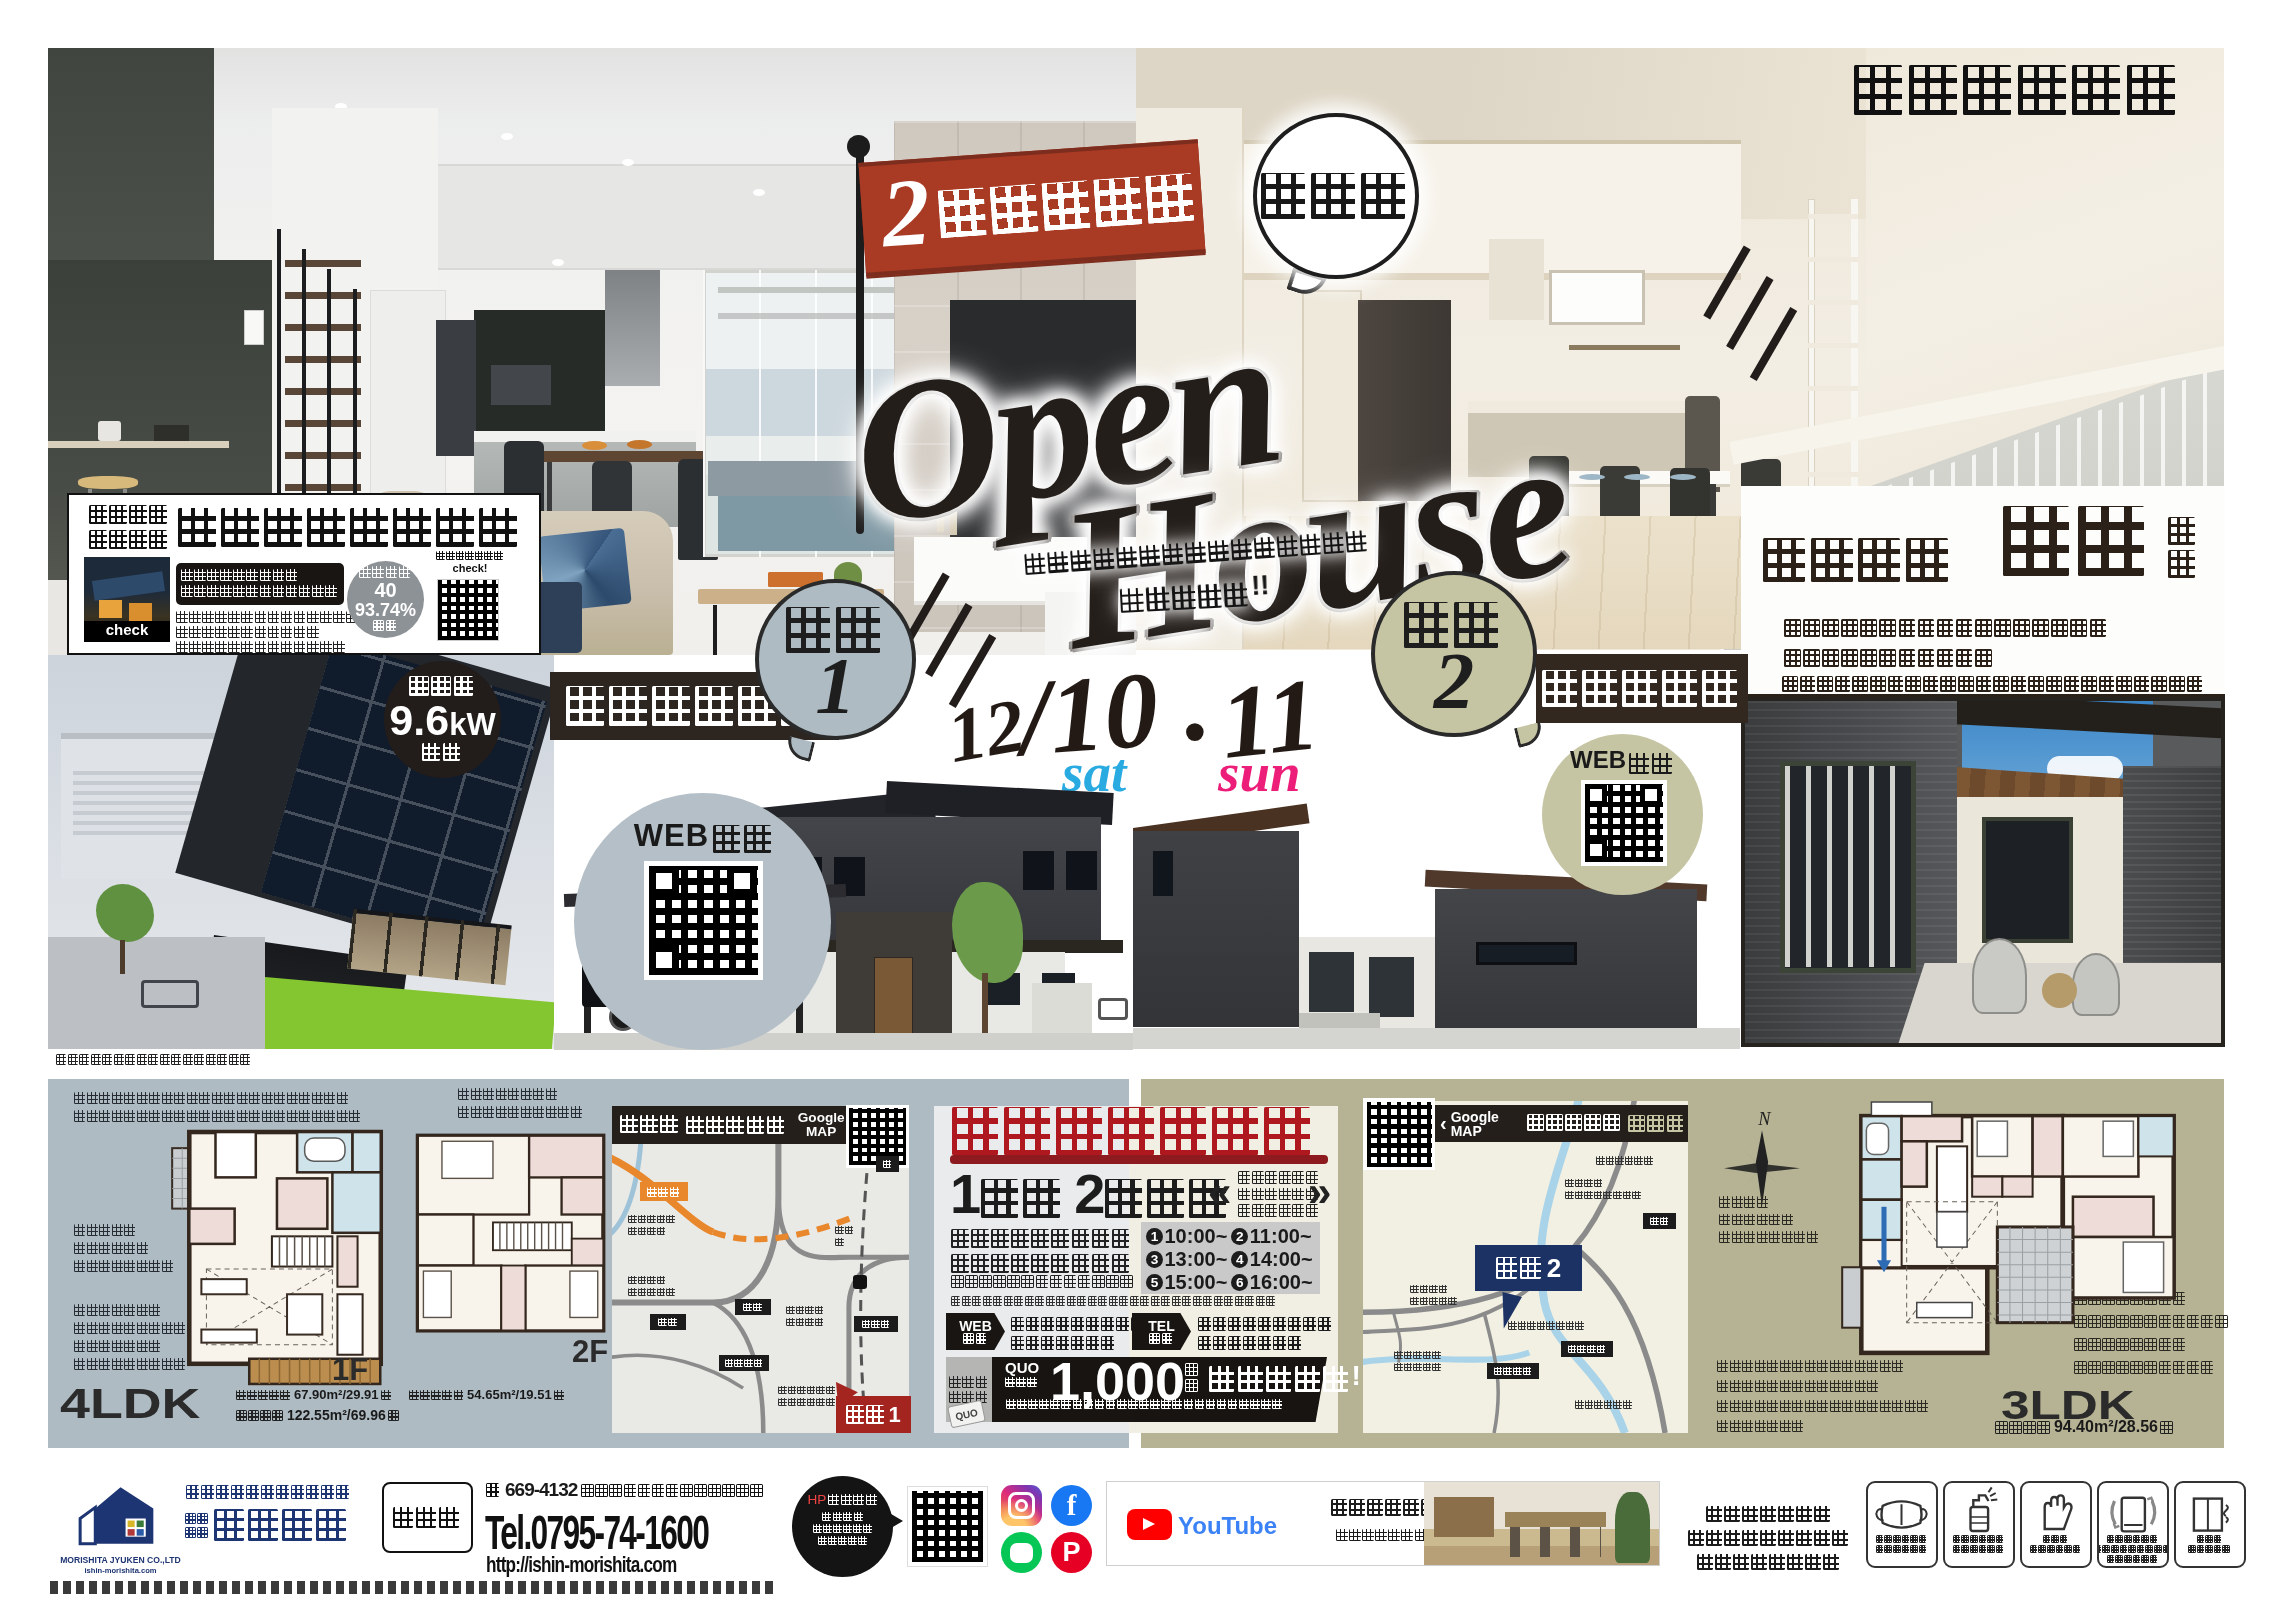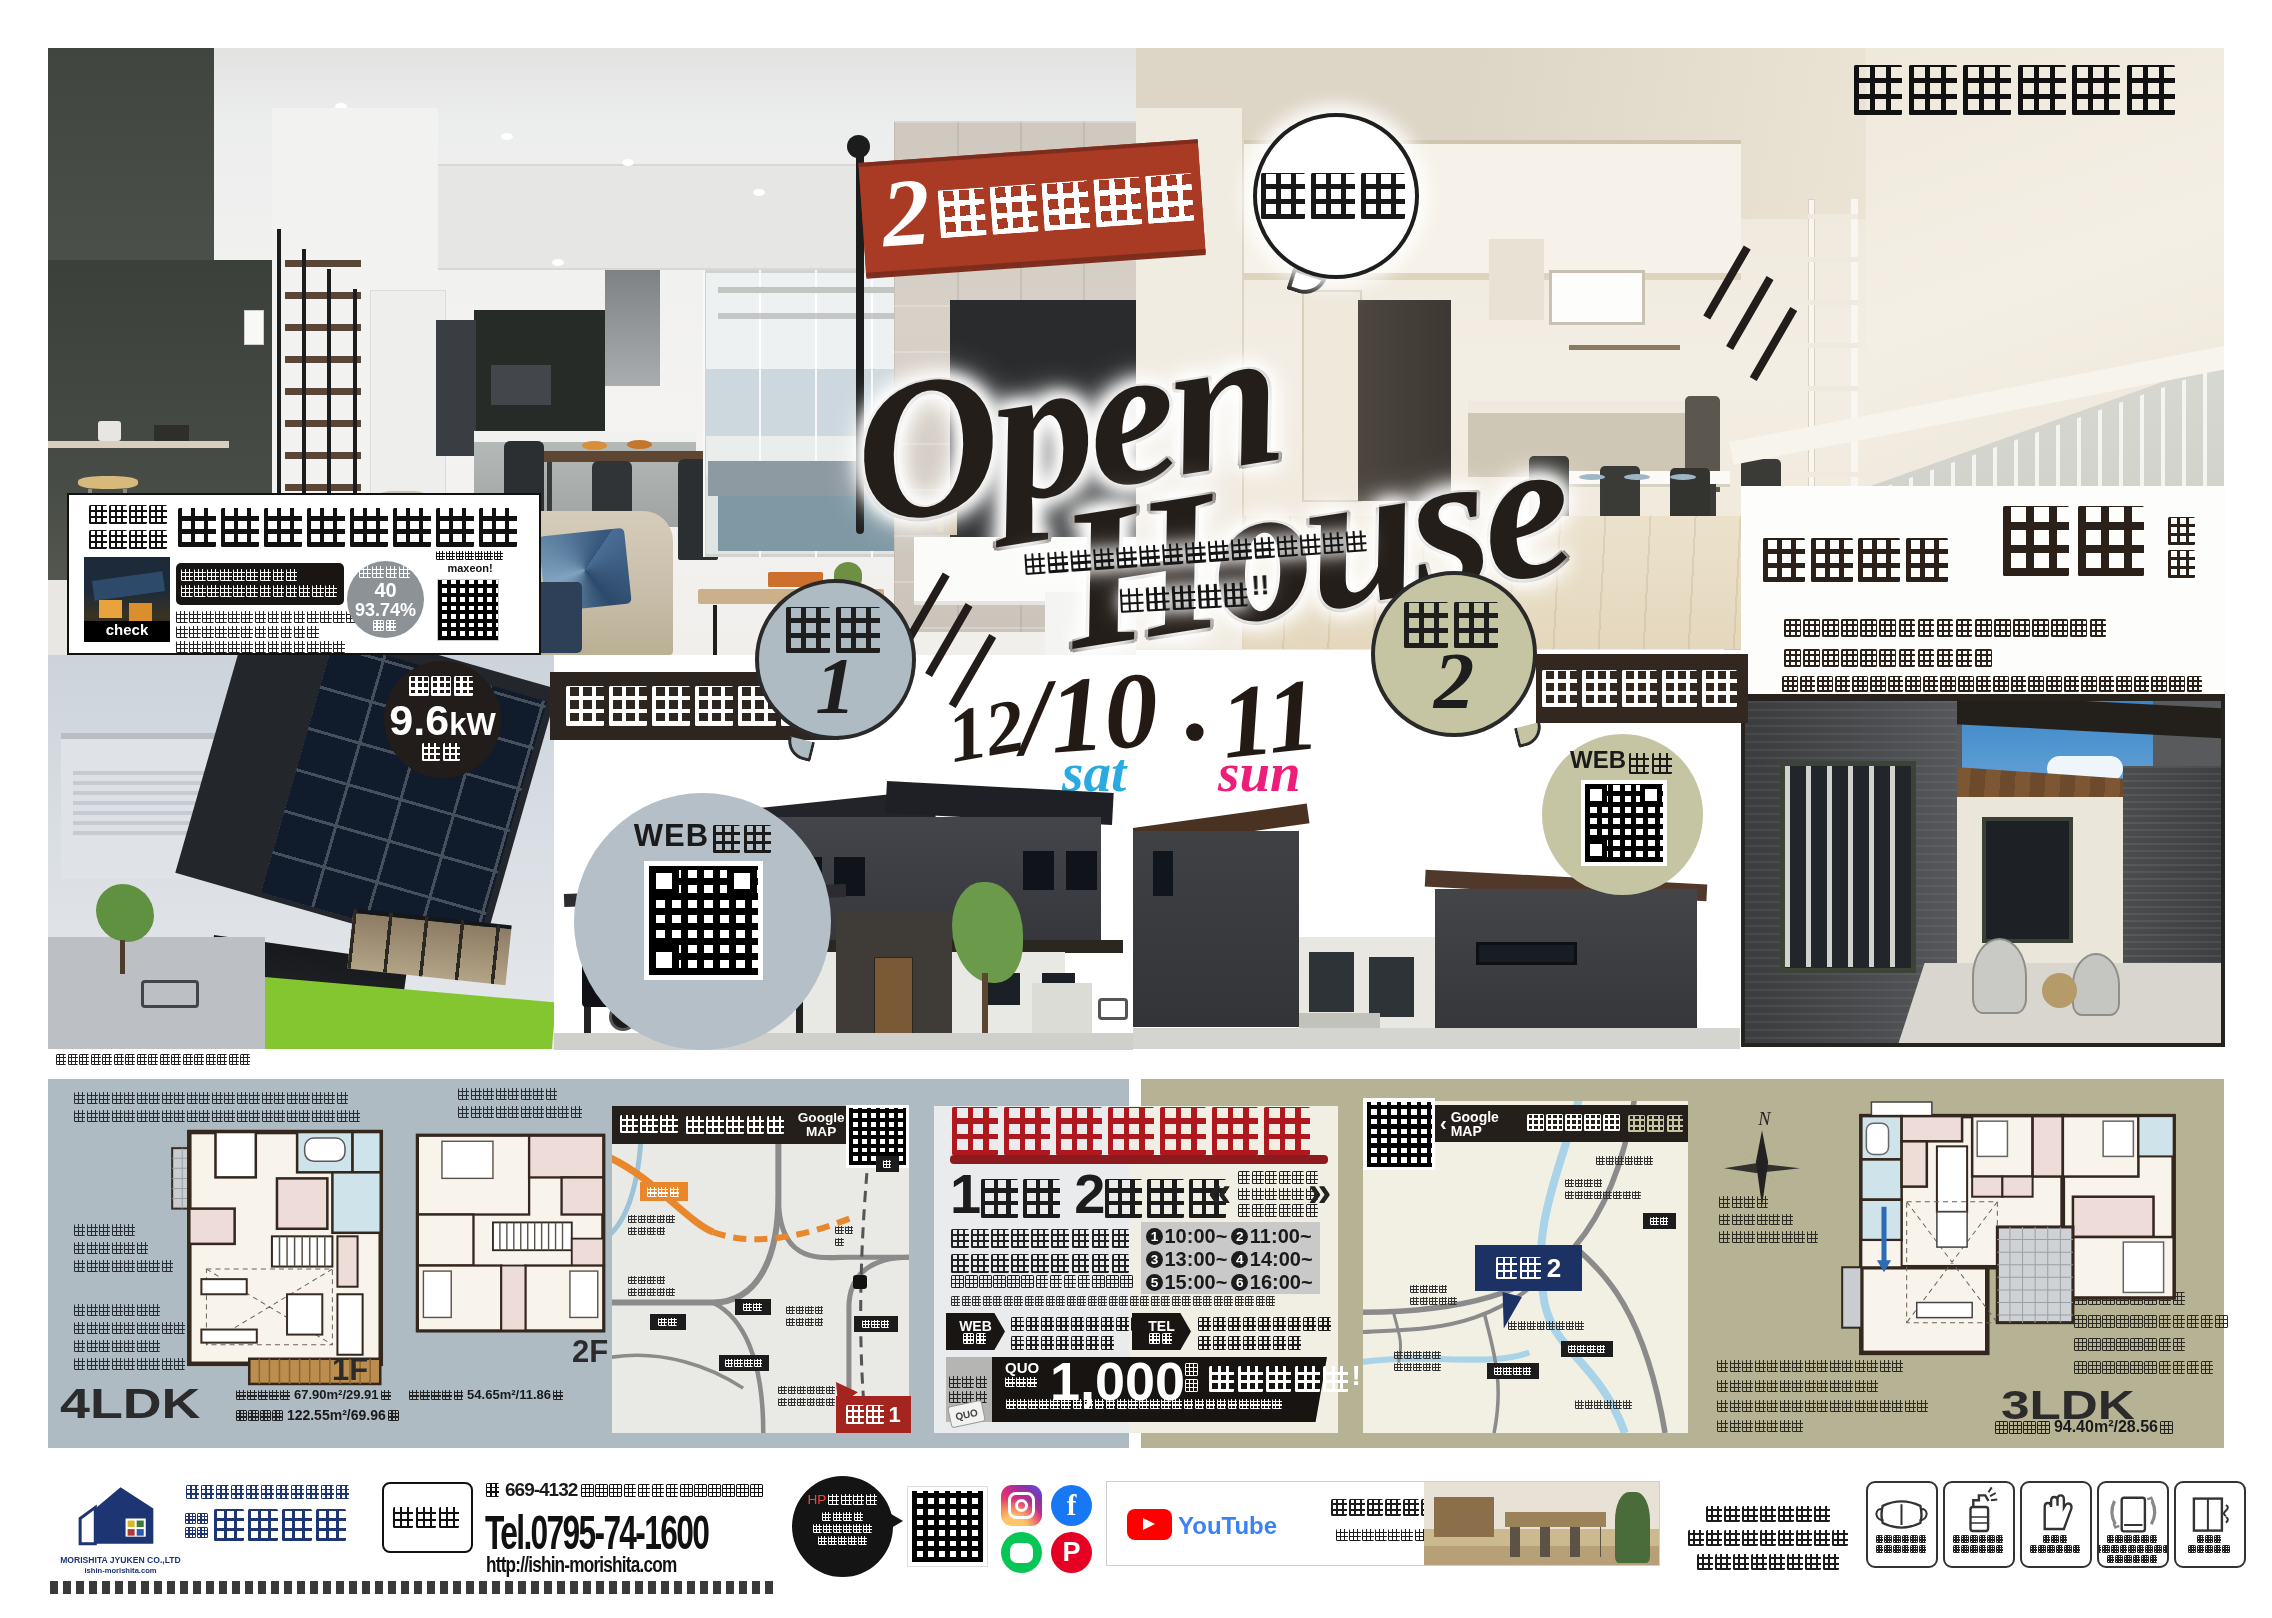--- a/index.html
+++ b/index.html
@@ -479,21 +479,21 @@
 </div>
 
 <div class="abs" style="left:432px;top:551px;width:76px;height:26px;text-align:center"><span class="j" style="--w:8.6px;--h:8.6px;--g:1px;--a:1px;--b:3px;--c:#111;">
         <i></i>
         <i></i>
         <i></i>
         <i></i>
         <i></i>
         <i></i>
         <i></i>
-      </span><div style="font-weight:700;font-size:11px;color:#111">maxeon!</div></div>
+      </span><div style="font-weight:700;font-size:11px;color:#111">check!</div></div>
 
 <div class="abs" style="left:437px;top:579px;width:62px;height:62px;background:#fff;border:1px solid #ccc">
       <div style="width:100%;height:100%;background:repeating-linear-gradient(0deg,#000 0 4px,transparent 4px 8.6px),repeating-linear-gradient(90deg,#000 0 4px,transparent 4px 9px),linear-gradient(#fff,#fff)"></div>
     </div>
 
 <div class="abs" style="left:554px;top:761px;width:579px;height:289px;overflow:hidden">
 
  <div class="abs" style="left:185px;top:39px;width:196px;height:32px;background:#23232a;transform:rotate(-6deg)"></div>
 
  <div class="abs" style="left:332px;top:26px;width:227px;height:32px;background:#1f1f26;transform:rotate(3deg)"></div>
@@ -880,21 +880,21 @@
         <i></i>
       </span>
       <span style="width:12px"></span>
       <span class="j" style="--w:9.6px;--h:10px;--g:1.5px;--a:1px;--b:3.5px;--c:#222;">
         <i></i>
         <i></i>
         <i></i>
         <i></i>
         <i></i>
       </span>
-      <span class="lat" style="font-size:13px">54.65m²/11.86</span>
+      <span class="lat" style="font-size:13px">54.65m²/19.51</span>
       <span class="j" style="--w:9.6px;--h:10px;--g:1.5px;--a:1px;--b:3.5px;--c:#222;">
         <i></i>
       </span>
     </div>
 <div class="abs" style="left:236px;top:1407px;display:flex;align-items:center;gap:2.5px">
       <span class="j" style="--w:10.6px;--h:11px;--g:1.5px;--a:1.5px;--b:3.5px;--c:#222;">
         <i></i>
         <i></i>
         <i></i>
         <i></i>

